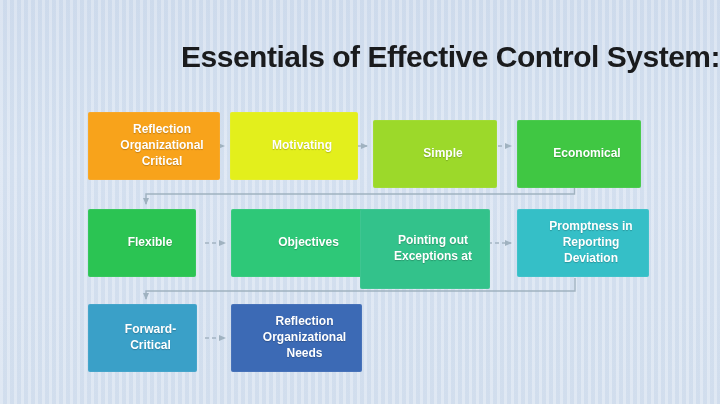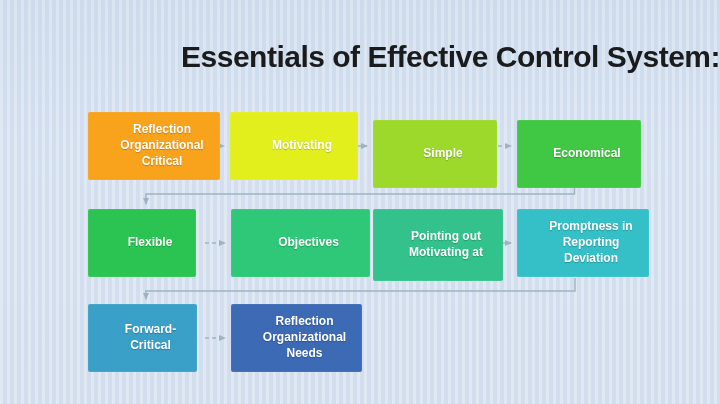--- a/index.html
+++ b/index.html
@@ -74,23 +74,23 @@
       </div>
       <div class="box" style="left: 517px; top: 120px; width: 108px; height: 68px; background: rgb(64, 199, 67);">
         <div class="box-line">Economical</div>
       </div>
       <div class="box" style="left: 88px; top: 209px; width: 92px; height: 68px; background: rgb(43, 196, 83);">
         <div class="box-line">Flexible</div>
       </div>
       <div class="box" style="left: 231px; top: 209px; width: 123px; height: 68px; background: rgb(46, 200, 120);">
         <div class="box-line">Objectives</div>
       </div>
-      <div class="box" style="left: 373px; top: 209px; width: 114px; height: 72px; background: rgb(51, 194, 139);">
+      <div class="box" style="left: 360px; top: 209px; width: 114px; height: 80px; background: rgb(51, 194, 139);">
         <div class="box-line">Pointing out</div>
-        <div class="box-line">Motivating at</div>
+        <div class="box-line">Exceptions at</div>
       </div>
       <div class="box" style="left: 517px; top: 209px; width: 116px; height: 68px; background: rgb(53, 191, 199);">
         <div class="box-line">Promptness in</div>
         <div class="box-line">Reporting</div>
         <div class="box-line">Deviation</div>
       </div>
       <div class="box" style="left: 88px; top: 304px; width: 93px; height: 68px; background: rgb(58, 160, 200);">
         <div class="box-line">Forward-</div>
         <div class="box-line">Critical</div>
       </div>

